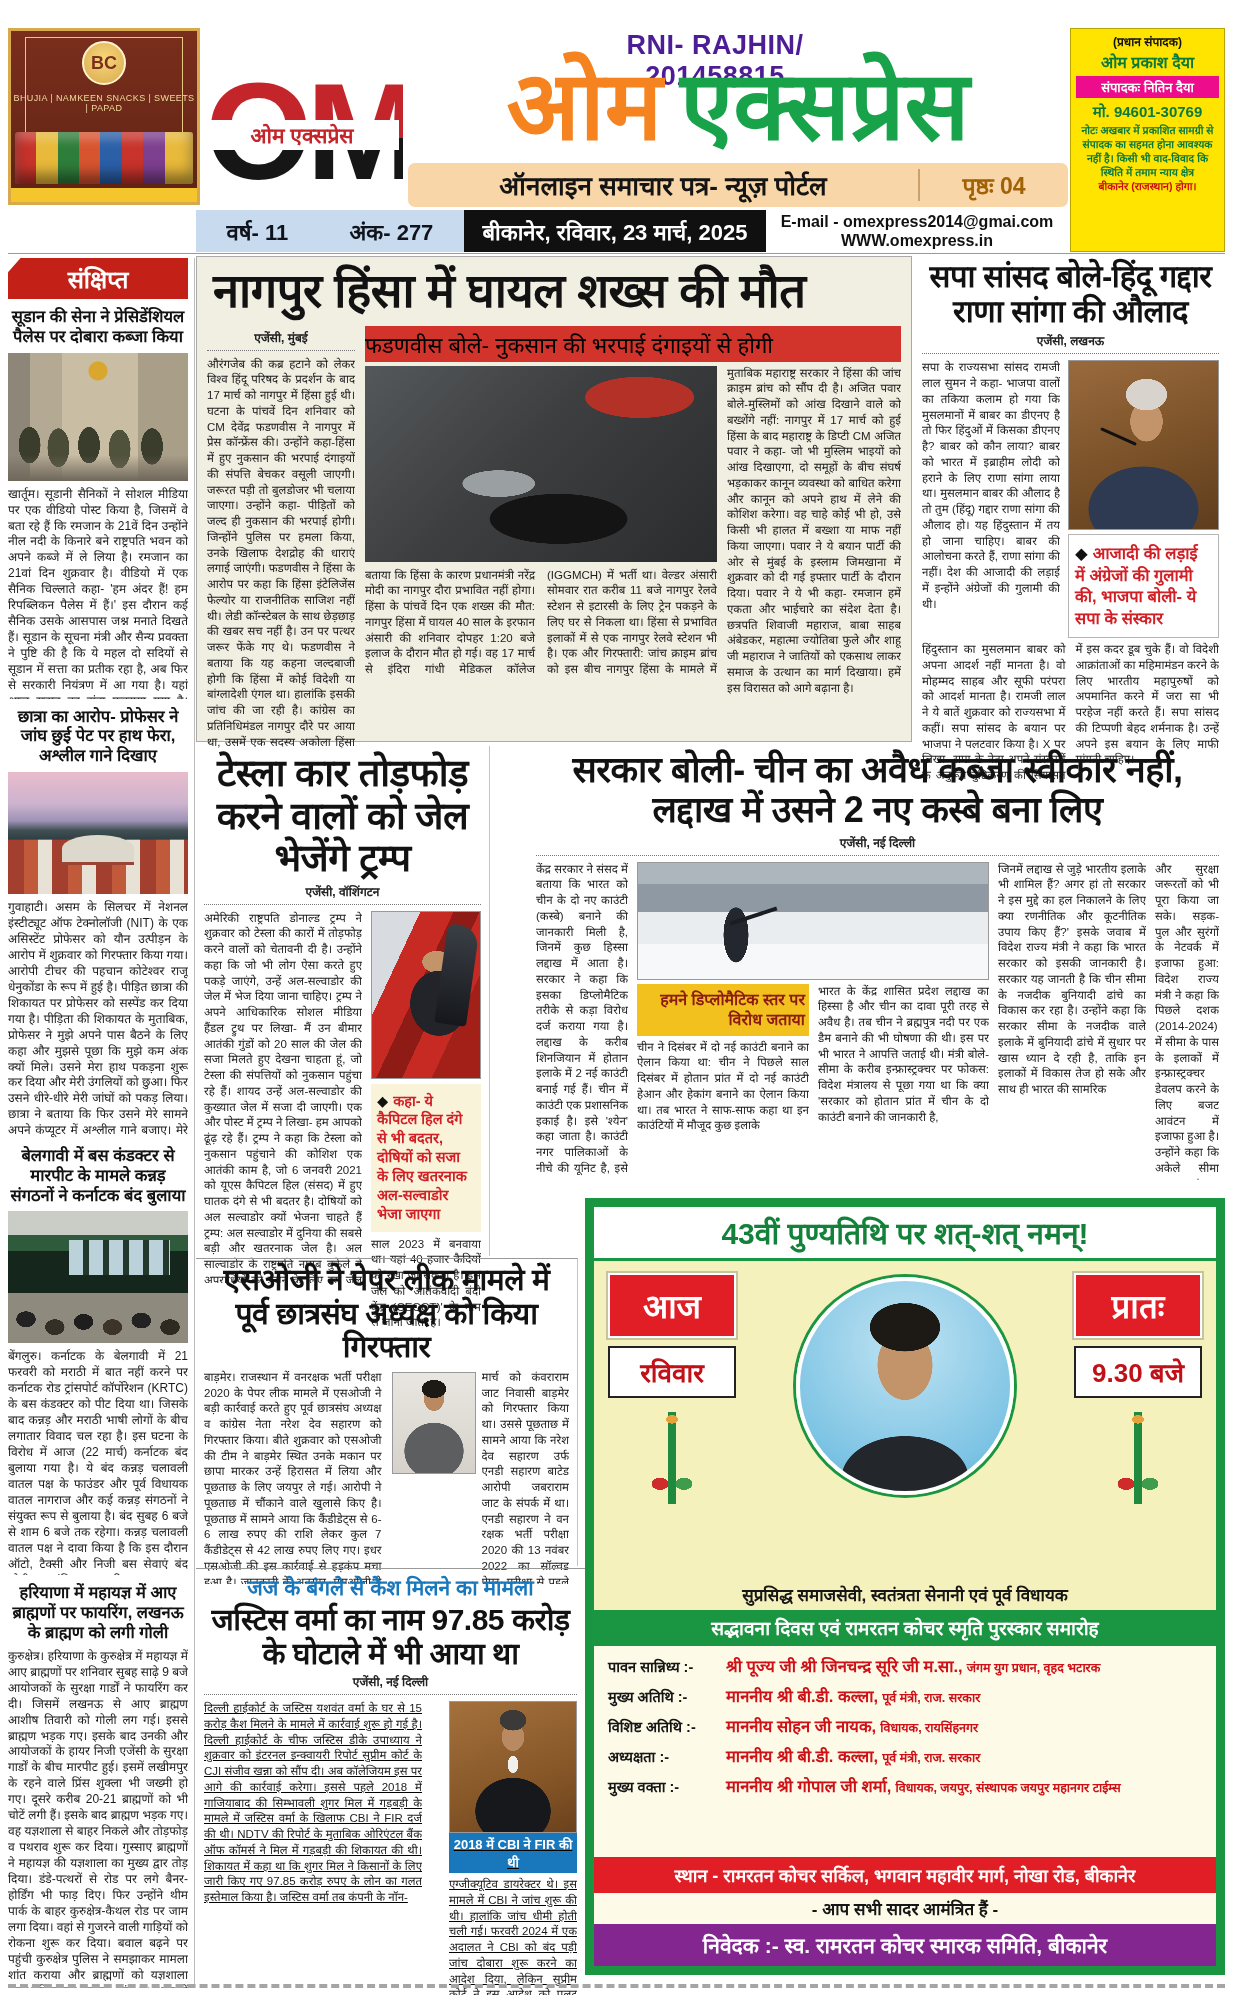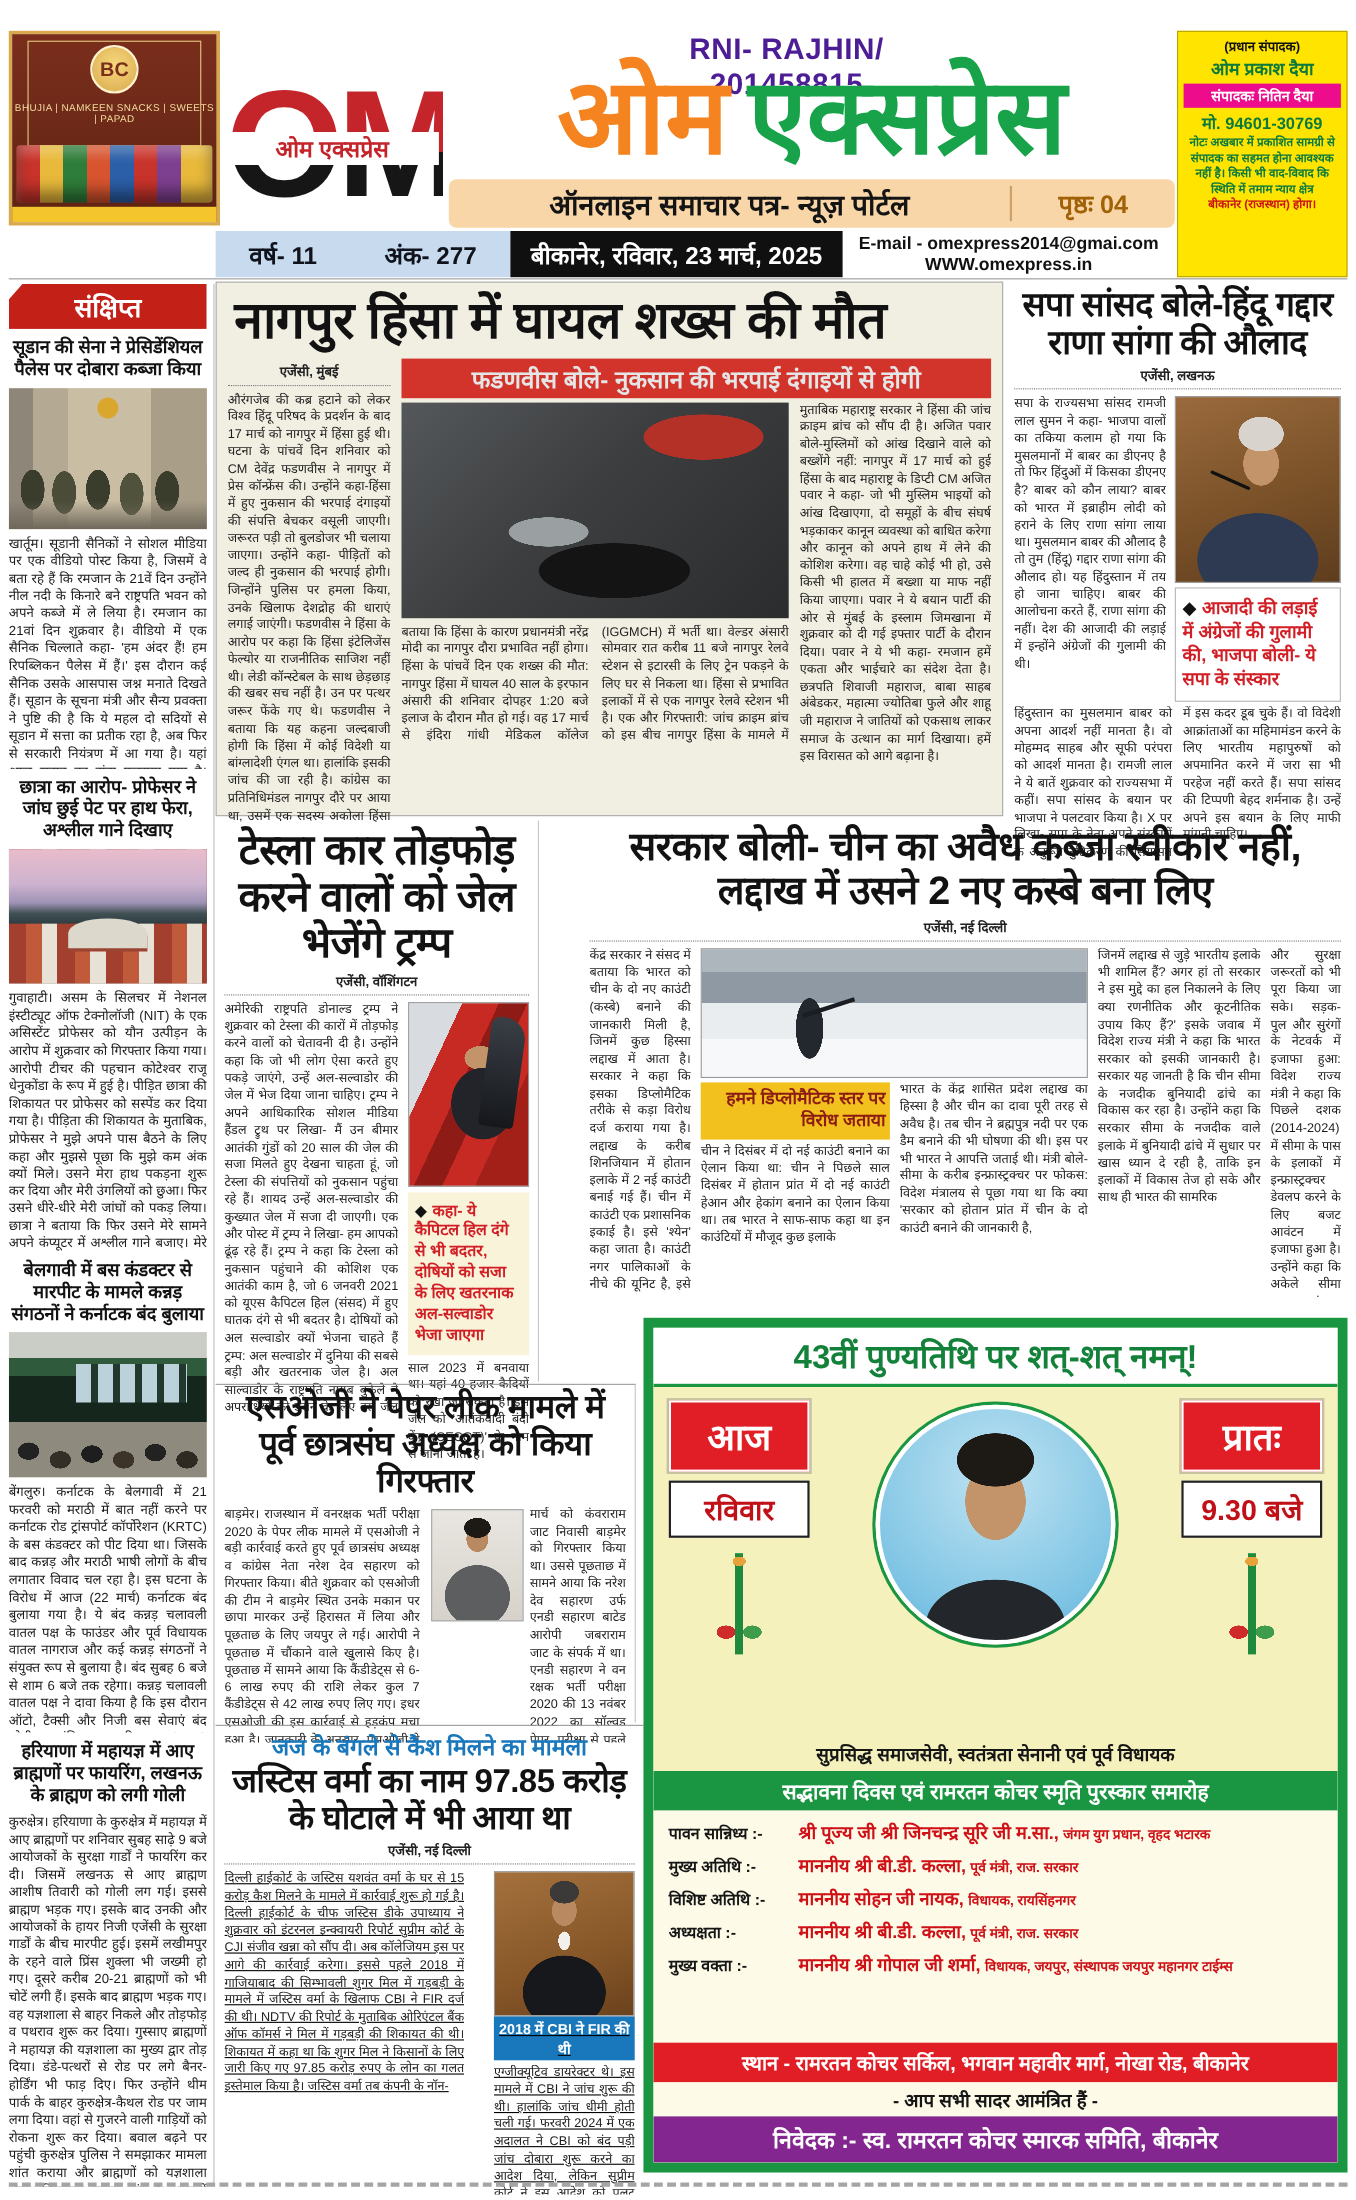--- a/index.html
+++ b/index.html
@@ -35,21 +35,21 @@
   .editorbox .r3{background:#ec0c8c;color:#fff;font-size:13px;font-weight:800;padding:2px 0;margin-bottom:3px;}
   .editorbox .r4{font-size:15px;font-weight:800;color:#0b7a3c;margin-bottom:3px;}
   .editorbox .r5{font-size:10.6px;font-weight:700;color:#0b7a3c;line-height:1.32;}
   .editorbox .r6{font-size:10.6px;font-weight:700;color:#cc1111;line-height:1.32;}
   .hdr-rule{position:absolute;left:8px;top:253px;width:1217px;border-top:1.5px solid #999;}
 
   
   .headline{font-weight:800;color:#121212;line-height:1.12;letter-spacing:-.5px;}
   .byline{font-size:12px;font-weight:700;color:#222;text-align:center;padding:3px 0 4px;border-bottom:1px dotted #777;margin-bottom:6px;}
   .bodytxt{font-size:11.5px;line-height:1.37;color:#1c1c1c;text-align:justify;overflow:hidden;}
-  .kicker-strip{background:#d2342b;color:#e5e5e5;font-weight:700;text-align:center;}
+  .kicker-strip{background:#d2342b;color:#000000;font-weight:400;text-align:left;}
   .quote-red{color:#d21f26;font-weight:800;line-height:1.3;}
   .dia{color:#111;margin-right:5px;}
 
   
   .sidebar{position:absolute;left:8px;top:258px;width:187px;height:1730px;padding-right:6px;border-right:1px solid #bbb;overflow:hidden;}
   .ribbon{background:#c32017;color:#fff;font-size:24px;font-weight:800;text-align:center;padding:4px 0;clip-path:polygon(7% 0,100% 0,100% 100%,0 100%,0 35%);margin-bottom:8px;}
   .sb-h{font-size:16.5px;font-weight:800;color:#121212;text-align:center;line-height:1.2;margin:8px 0 6px;}
   .sb-b{font-size:12px;line-height:1.33;color:#1c1c1c;text-align:justify;overflow:hidden;}
   .sb-img{width:100%;margin:2px 0 6px;}
 

